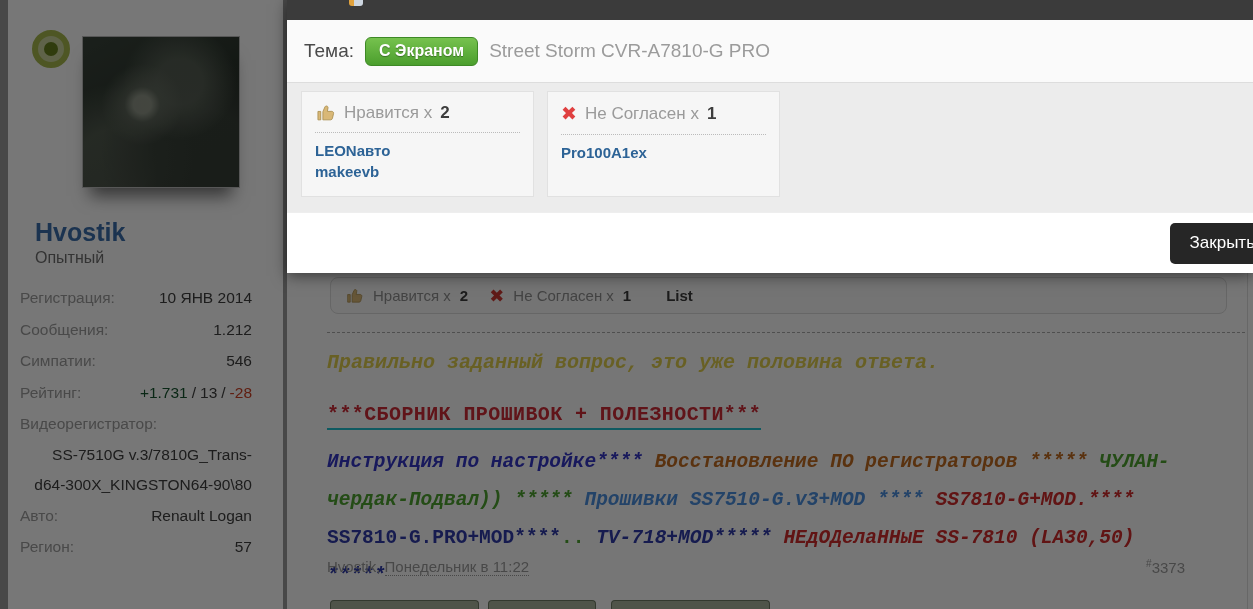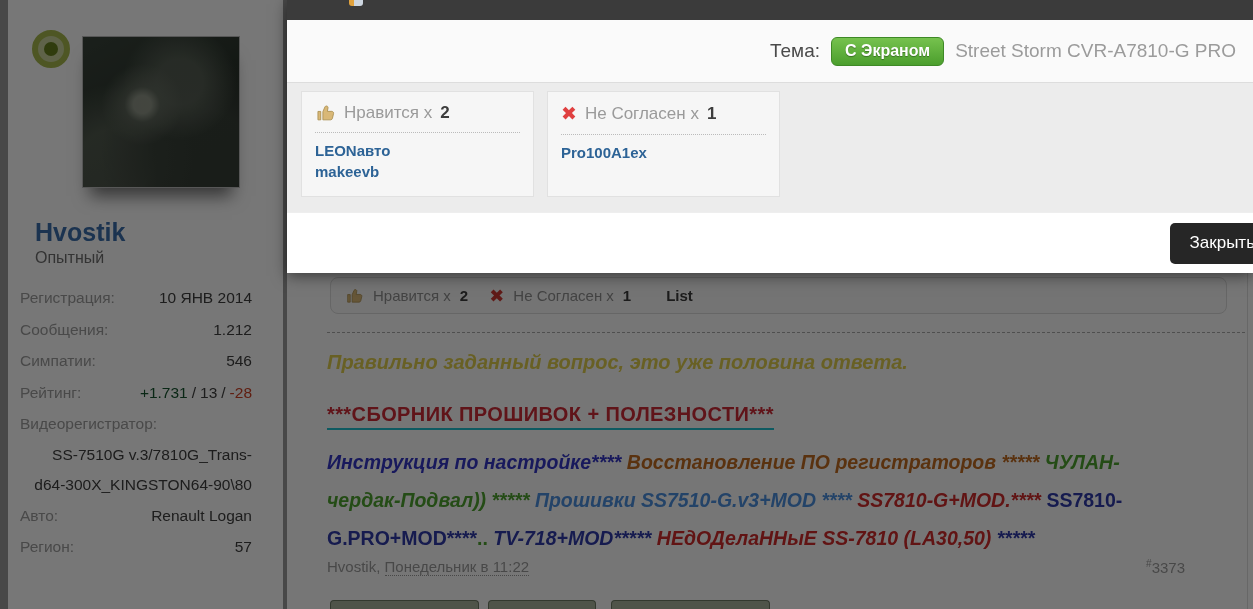--- a/index.html
+++ b/index.html
@@ -32,21 +32,21 @@
   
   .main-bg{position:absolute;left:287px;top:0;width:966px;height:609px;background:#fbfbfb;}
   .main-right-border{position:absolute;left:960px;top:0;width:1px;height:609px;background:#dcdcdc;}
   .like-bar{position:absolute;left:43px;top:277px;width:897px;height:37px;box-sizing:border-box;
        background:#f6f6f6;border:1px solid #d8d8d8;border-radius:8px;
        display:flex;align-items:center;gap:9px;padding:0 14px;font-size:15px;}
   .like-bar .lbl{color:#8f8f8f;} .like-bar .cnt{color:#3d3d3d;font-weight:bold;}
   .like-bar .list-link{color:#3d3d3d;font-weight:bold;margin-left:26px;}
   .x-icon{color:#CC3A33;font-weight:bold;font-size:18px;margin-left:12px;}
   .dashed-sep{position:absolute;left:40px;top:332px;width:918px;border-top:1px dashed #a8a8a8;}
-  .signature{position:absolute;left:40px;top:351px;width:845px;font-family:Liberation Sans, sans-serif;}
+  .signature{position:absolute;left:40px;top:351px;width:845px;font-family:Liberation Mono, monospace;}
   .sig-line1{font-size:20px;font-weight:bold;font-style:italic;color:#DECC4E;margin:0 0 11px 0;}
   .sig-line2{display:inline-block;font-size:20px;font-weight:bold;color:#CC2B37;
        border-bottom:2px solid #1FBFCE;padding-bottom:2px;margin:0 0 13px 0;letter-spacing:.4px;}
   .sig-para{font-size:19.5px;font-weight:bold;line-height:38px;margin:0;}
   .post-footer{position:absolute;left:40px;top:558px;width:858px;display:flex;
        justify-content:space-between;font-size:15px;color:#9a9a9a;}
   .post-footer a{color:#9a9a9a;text-decoration:none;}
   .date-link{border-bottom:1px dotted #9a9a9a;}
   .post-number{color:#a8a8a8;} .post-number sup{font-size:10px;}
   .bottom-buttons{position:absolute;left:43px;top:600px;display:flex;gap:9px;}
@@ -54,21 +54,21 @@
        border-radius:4px 4px 0 0;}
   .stub-button.b1{width:147px;} .stub-button.b2{width:106px;margin-right:0px;} .stub-button.b3{width:157px;margin-left:6px;}
   
   .overlay{position:absolute;left:0;top:0;width:1253px;height:609px;background:rgba(0,0,0,0.53);z-index:5;}
   
   .modal{position:absolute;left:287px;top:0;width:966px;height:272px;z-index:10;background:#fff;
        box-shadow:0 4px 14px rgba(0,0,0,.5);}
   .modal-topbar{position:relative;height:20px;background:#3b3b3b;}
   .topbar-icon{position:absolute;left:62px;top:0;width:14px;height:6px;border-radius:0 0 3px 3px;
        background:linear-gradient(90deg,#e0a23e 0 35%,#cdd6e0 35% 100%);}
-  .modal-header{height:62px;background:#fafafa;display:flex;align-items:center;gap:11px;padding:0 17px;justify-content:flex-end;}
+  .modal-header{height:62px;background:#fafafa;display:flex;align-items:center;gap:11px;padding:0 17px;}
   .topic-label{font-size:19px;color:#4a4a4a;}
   .prefix-badge{background:linear-gradient(#76C24E,#4B9E2D);border:1px solid #3E8926;color:#fff;
        font-weight:bold;font-size:16px;padding:4px 13px 5px;border-radius:6px;
        text-shadow:0 1px 1px rgba(0,0,0,.35);}
   .topic-title{font-size:19px;color:#9b9b9b;}
   .modal-body{height:130px;background:#ECECEC;border-top:1px solid #ddd;box-sizing:border-box;
        padding:8px 14px;display:flex;gap:13px;}
   .vote-box{width:233px;height:106px;box-sizing:border-box;background:#F6F6F6;border:1px solid #E1E1E1;
        padding:10px 13px;}
   .vote-header{display:flex;align-items:center;gap:8px;padding-bottom:9px;

